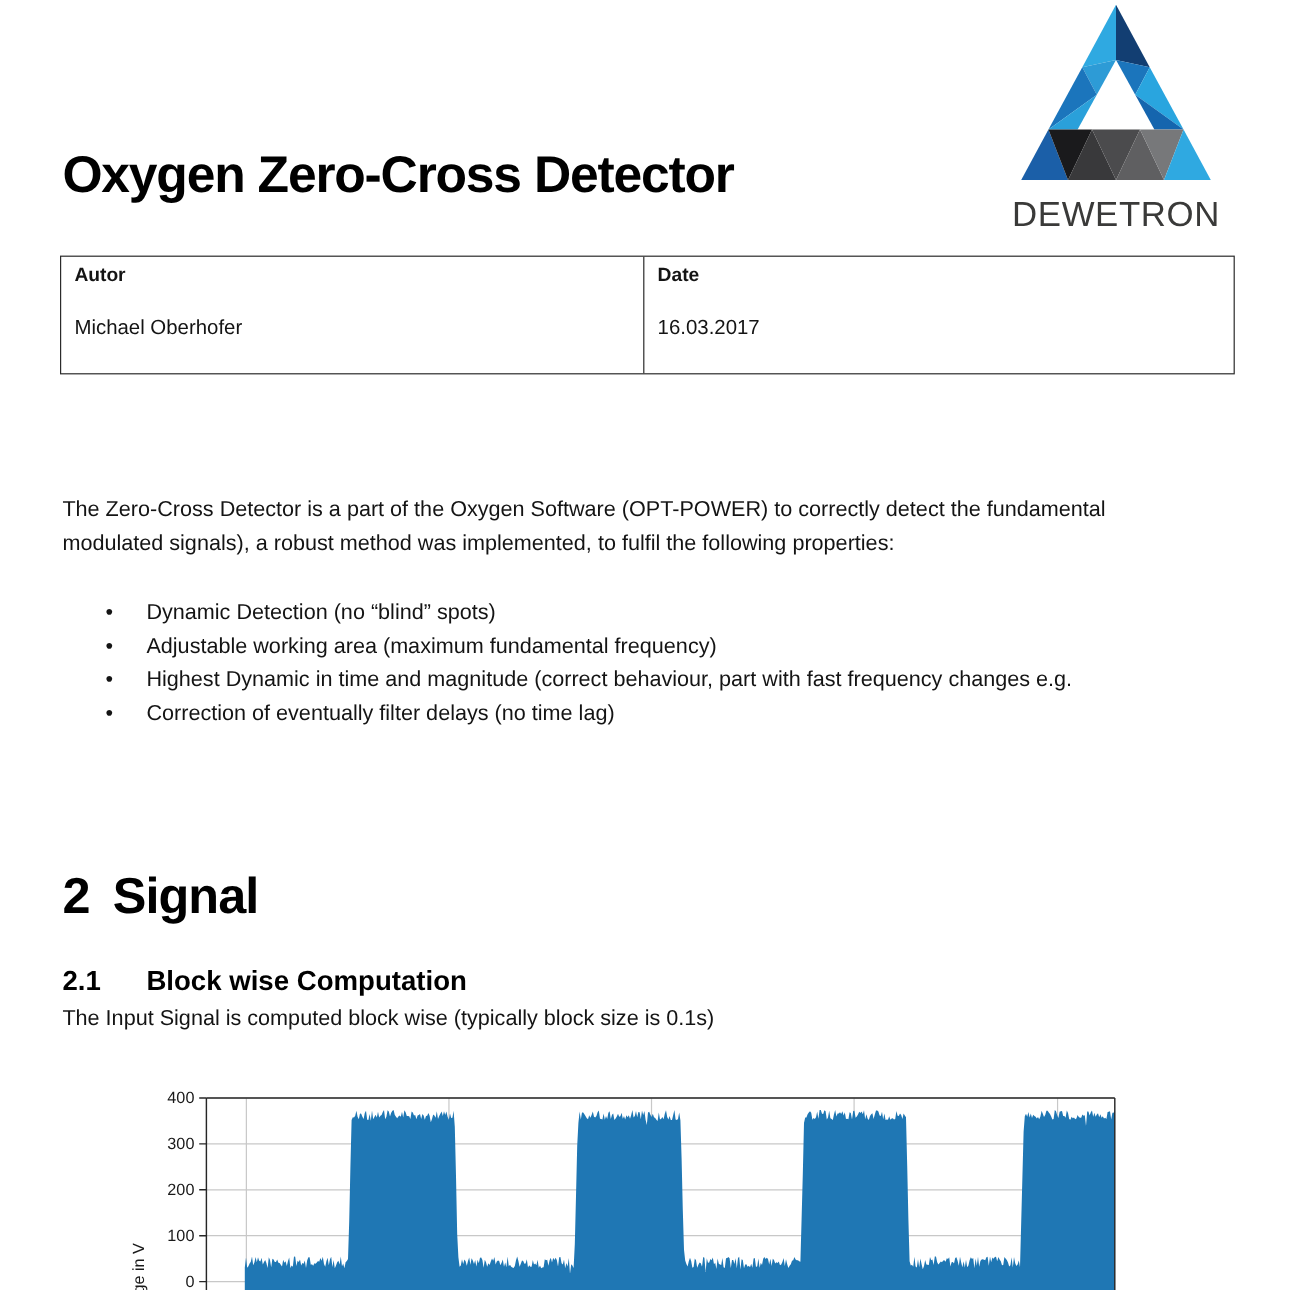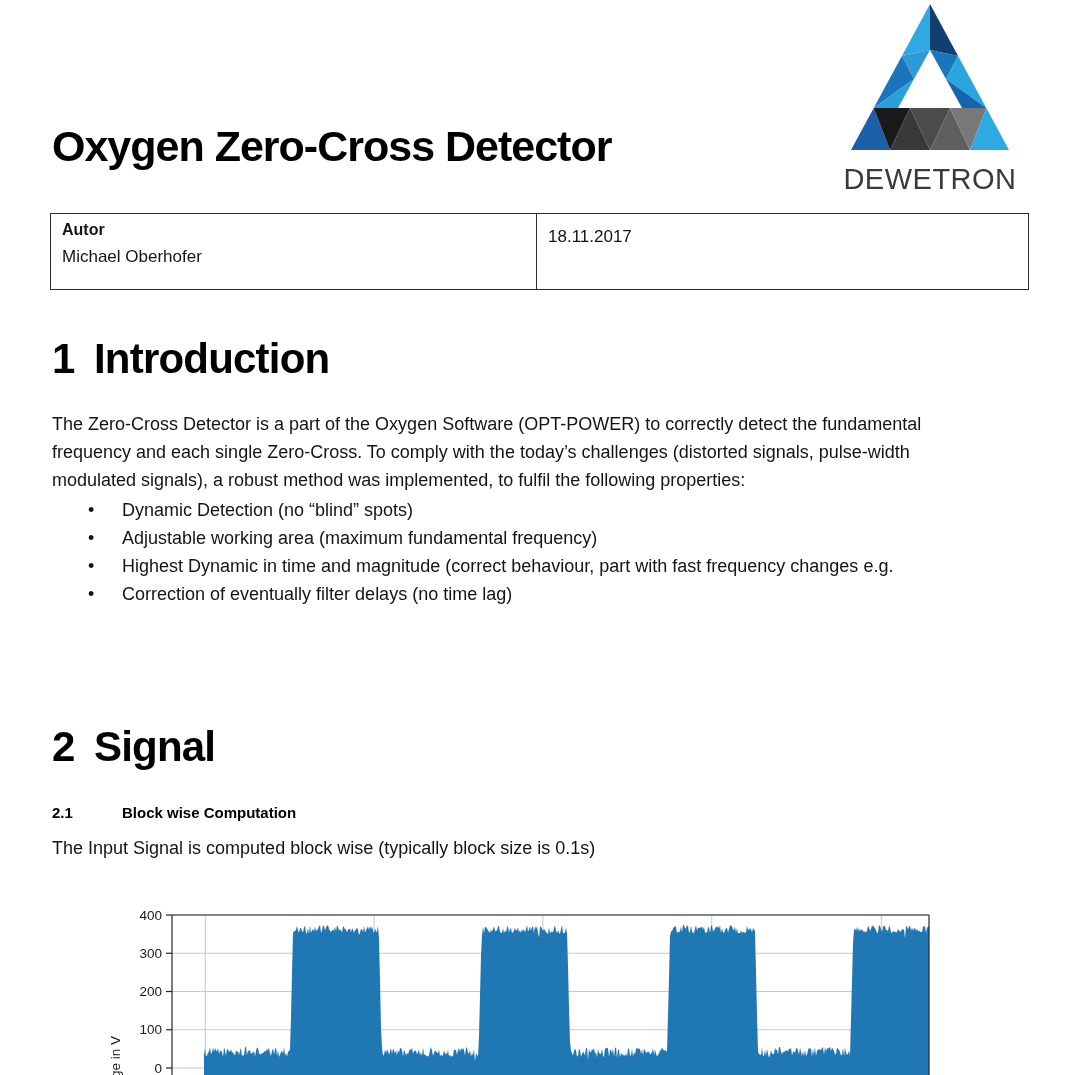--- a/index.html
+++ b/index.html
@@ -9,35 +9,35 @@
   .abs { position:absolute; }
 
   .doc-title { left:52px; top:122px; font-size:43px; font-weight:700;
                letter-spacing:-1px; color:#000; white-space:nowrap; }
 
   .logo { left:836px; top:2px; width:188px; text-align:center; }
   .logo svg { display:block; margin:0 auto; }
   .wordmark { margin-top:3px; font-size:29px; letter-spacing:0.5px; color:#3a3a39;
               font-weight:400; white-space:nowrap; }
 
-  .meta-table { left:50px; top:213px; width:979px; height:77px;
+  .meta-table { left:50px; top:213px; width:979px; height:99px;
                 border:1px solid #2b2b2b; display:flex; }
   .meta-cell { padding:5px 11px; }
   .meta-cell.c1 { width:485px; }
   .meta-cell.c2 { flex:1; border-left:1px solid #2b2b2b; }
   .meta-label { font-weight:700; font-size:16px; margin-top:2px; }
-  .meta-value { font-size:17px; margin-top:8px; }
+  .meta-value { font-size:17px; margin-top:24px; }
 
   .h1 { font-size:42px; font-weight:700; letter-spacing:-0.8px; color:#000;
         white-space:nowrap; line-height:1.1; }
   .h1 .hnum { display:inline-block; width:42px; }
   .h1.intro  { left:52px; top:336px; }
   .h1.method { left:52px; top:724px; }
 
-  .h2 { left:52px; top:804px; font-size:15px; font-weight:700; color:#000; white-space:nowrap; }
+  .h2 { left:52px; top:804px; font-size:23px; font-weight:700; color:#000; white-space:nowrap; }
   .h2 .hnum { display:inline-block; width:70px; }
 
   .body-text { font-size:18px; line-height:28px; color:#141414; }
   .para { left:52px; top:410px; }
   .para div { white-space:nowrap; }
 
   .bullets { left:52px; top:496px; }
   .bullet-row { position:relative; }
   .bullet-dot { position:absolute; left:36px; top:0; line-height:28px; font-size:18px; }
   .bullet-text { margin-left:70px; }
@@ -83,31 +83,28 @@
     </svg>
     <div class="wordmark">DEWETRON</div>
   </div>
 
   <div class="abs meta-table">
     <div class="meta-cell c1">
       <div class="meta-label">Autor</div>
       <div class="meta-value">Michael Oberhofer</div>
     </div>
     <div class="meta-cell c2">
-      <div class="meta-value">18.11.2017</div>
+      <div class="meta-label">Date</div>
+      <div class="meta-value">16.03.2017</div>
     </div>
   </div>
 
-  <div class="abs h1 intro">
-    <span class="hnum">1</span><span>Introduction</span>
-  </div>
 
   <div class="abs body-text para">
     <div>The Zero-Cross Detector is a part of the Oxygen Software (OPT-POWER) to correctly detect the fundamental</div>
-    <div>frequency and each single Zero-Cross. To comply with the today’s challenges (distorted signals, pulse-width</div>
     <div>modulated signals), a robust method was implemented, to fulfil the following properties:</div>
   </div>
 
   <div class="abs body-text bullets">
     <div class="bullet-row">
       <span class="bullet-dot">•</span>
       <div class="bullet-text">
           <div>Dynamic Detection (no “blind” spots)</div>
         </div>
     </div>

